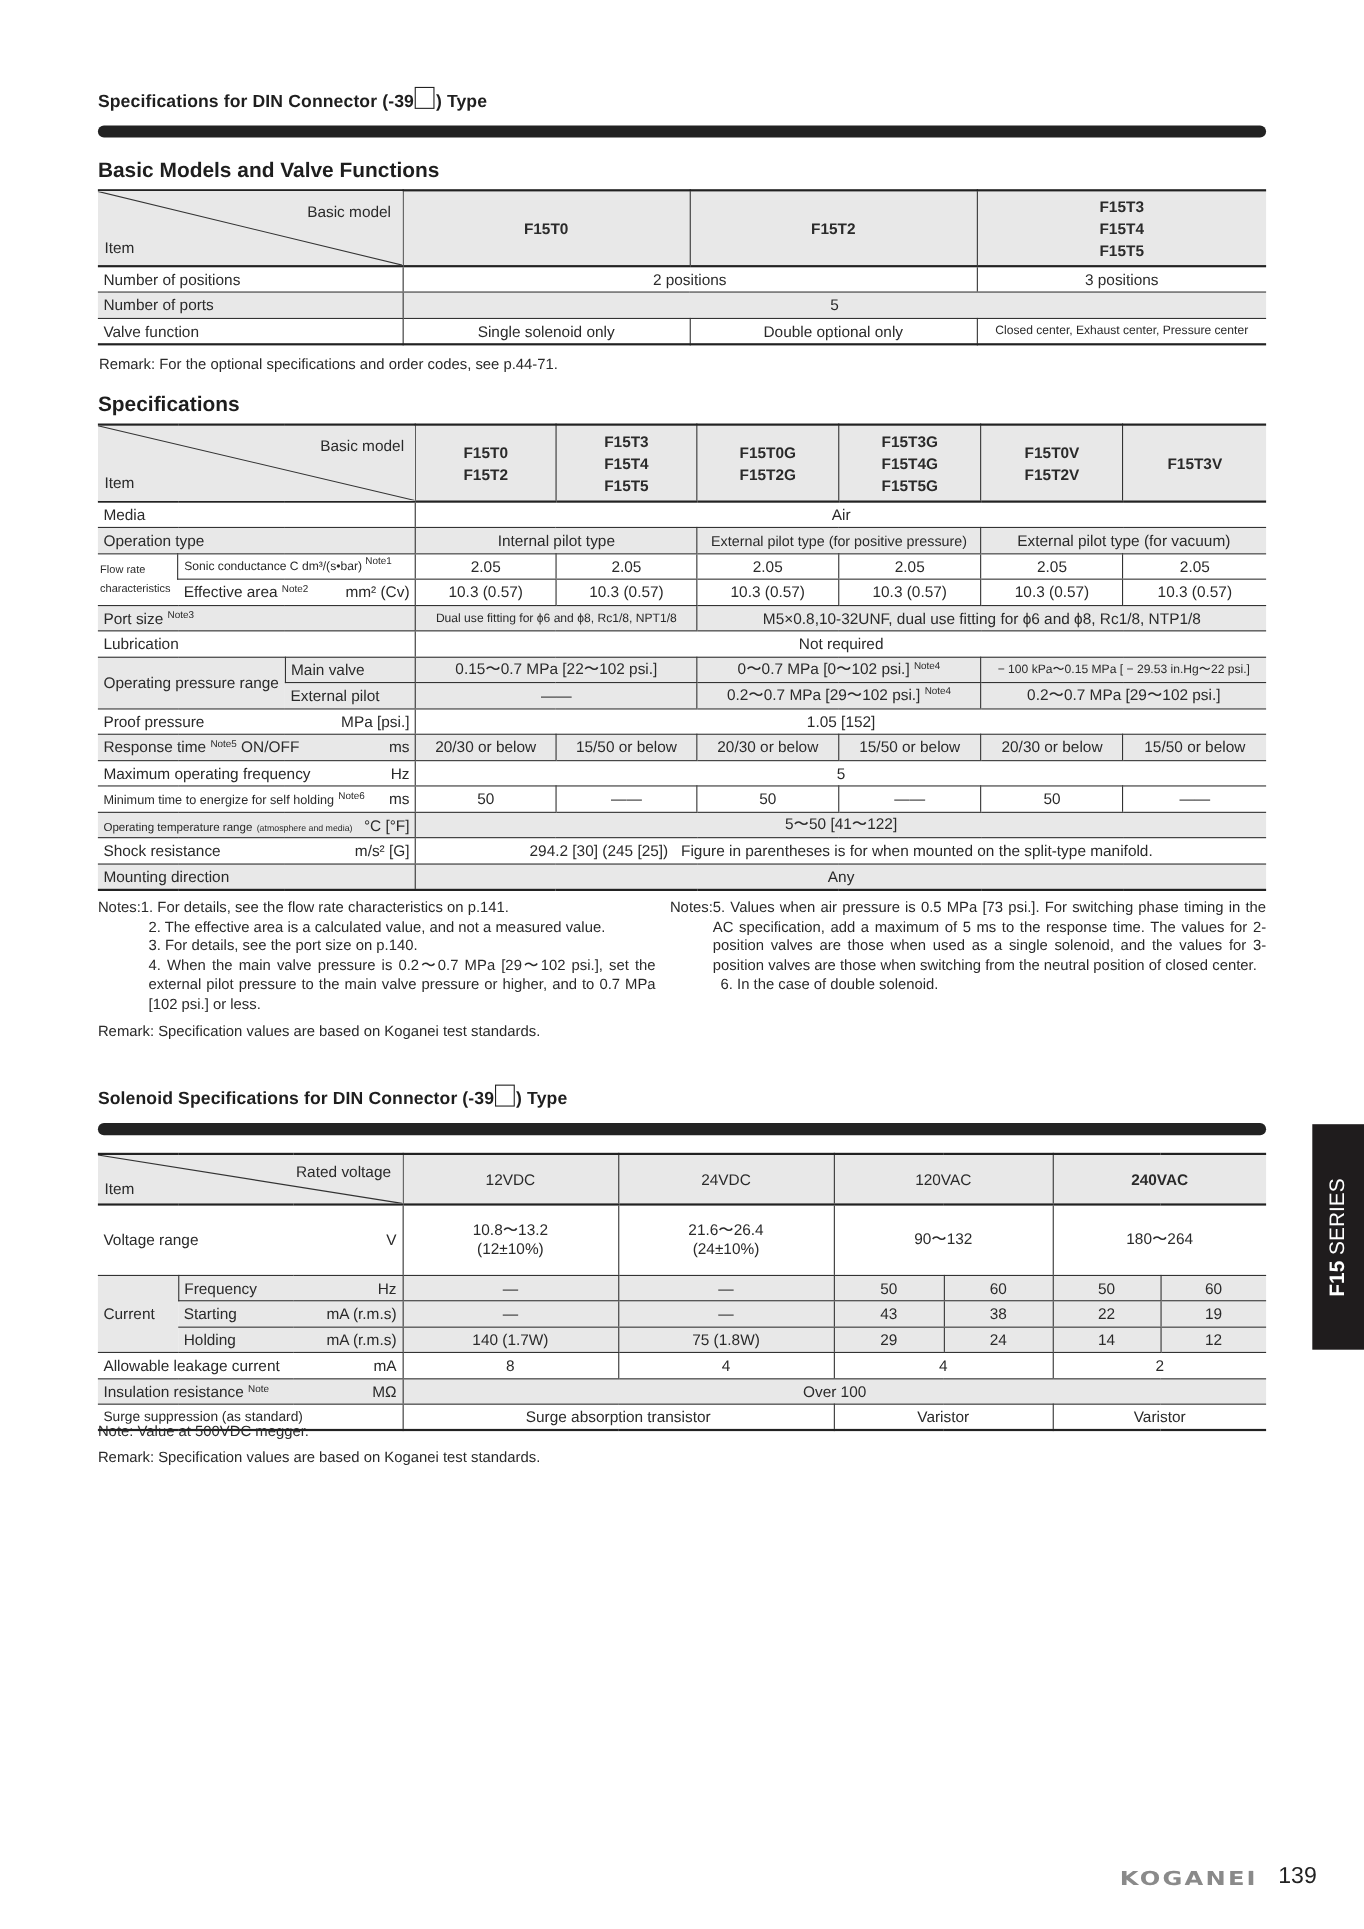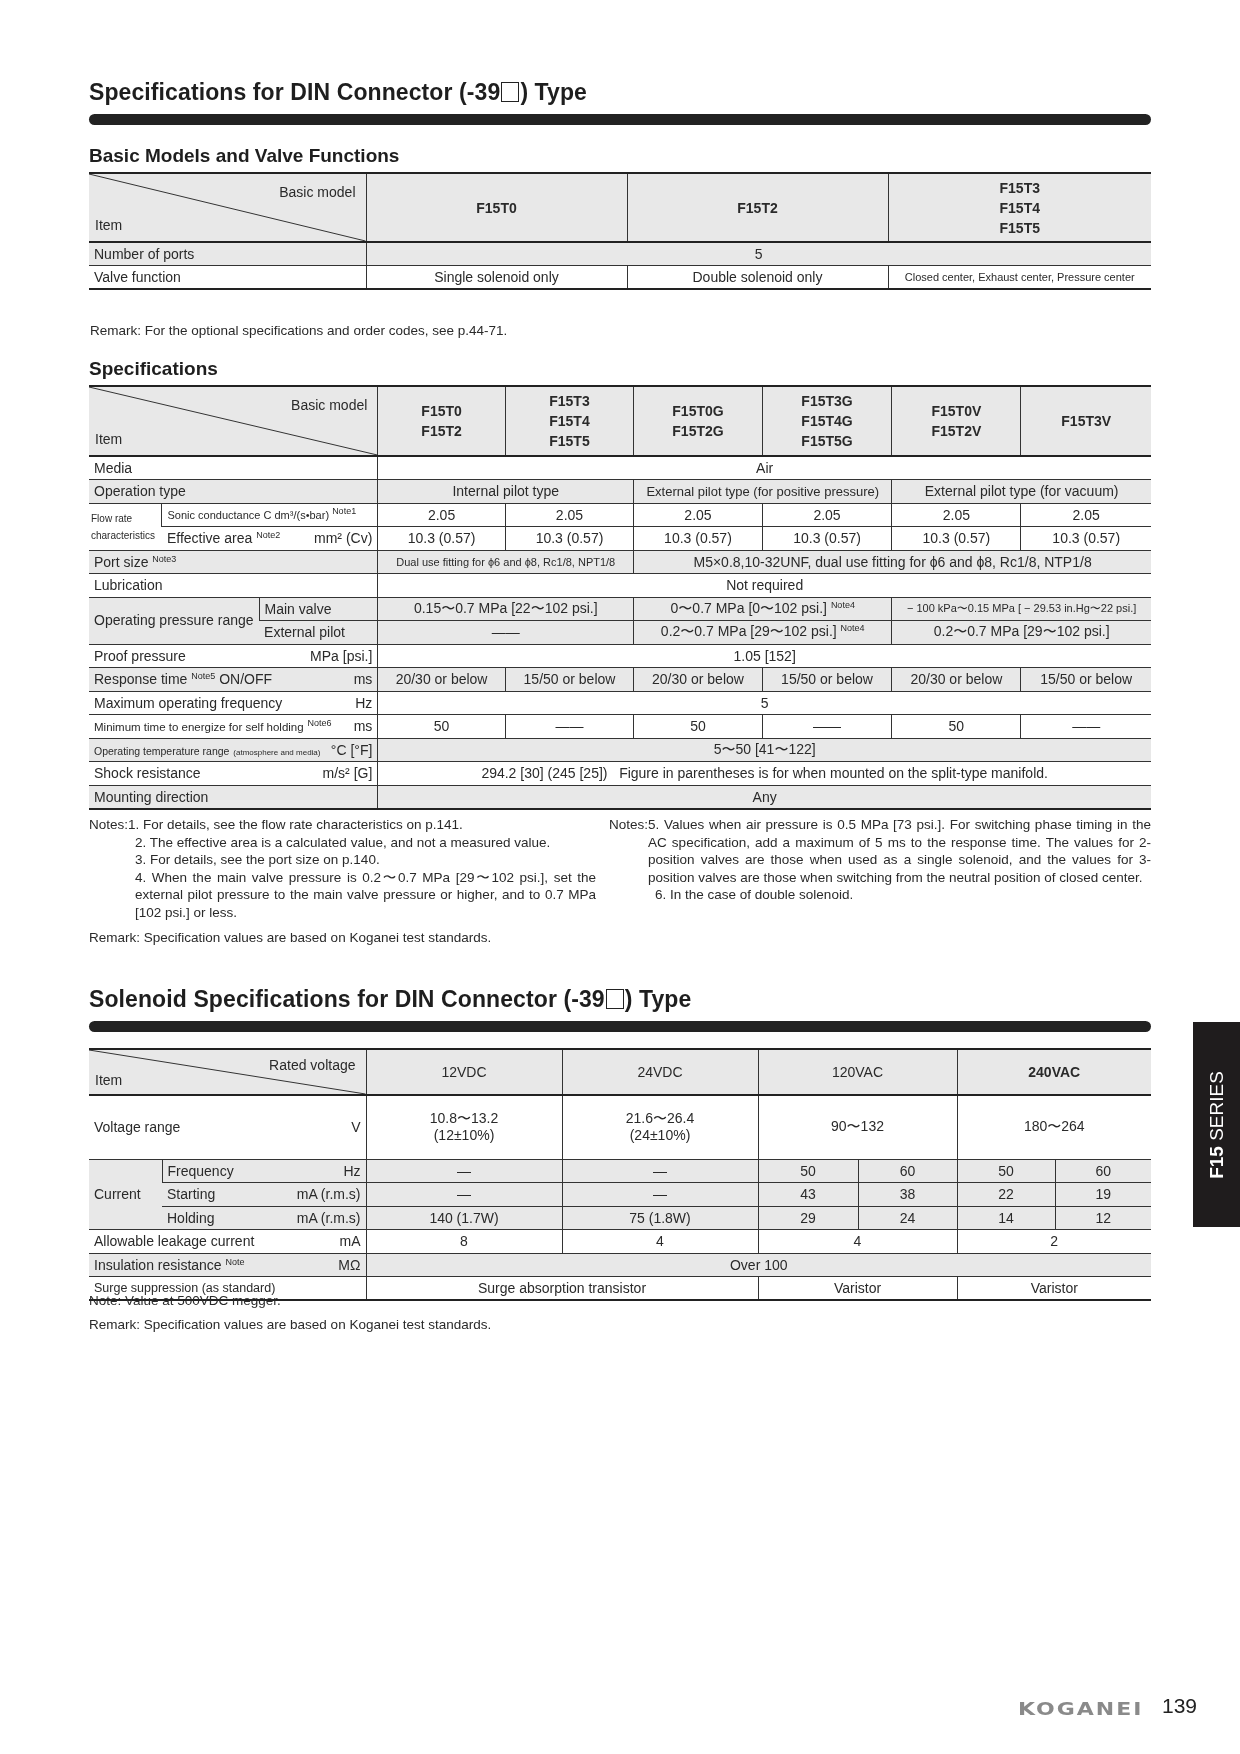--- a/index.html
+++ b/index.html
@@ -2,21 +2,21 @@
 <html><head>
 <meta charset="utf-8">
 <style>
   * { box-sizing: border-box; }
   html, body { margin: 0; padding: 0; }
   body {
     width: 1240px; height: 1754px; position: relative; background: #ffffff;
     font-family: "Liberation Sans", sans-serif; color: #1e1e1e; overflow: hidden;
   }
   .page { position: absolute; left: 89px; top: 0; width: 1062px; }
-  .h1 { position: absolute; left: 0; font-size: 23px; font-weight: bold; letter-spacing: 0.1px; white-space: nowrap; }
+  .h1 { position: absolute; left: 0; font-size: 16px; font-weight: bold; letter-spacing: 0.1px; white-space: nowrap; }
   .h1 .box { display: inline-block; width: 18px; height: 20px; border: 1.5px solid #222; vertical-align: -2px; margin: 0 1px; }
   .bar { position: absolute; left: 0; width: 1062px; height: 11px; background: #222; border-radius: 6px; }
   .h2 { position: absolute; left: 0; font-size: 19px; font-weight: bold; white-space: nowrap; }
   table { position: absolute; left: 0; width: 1062px; border-collapse: collapse; font-size: 14px; color: #2a2a2a; }
   td, th { border-left: 1px solid #333; border-bottom: 1px solid #333; padding: 0 5px; height: 23.5px; text-align: center; font-weight: normal; white-space: nowrap; }
   tr > *:first-child { border-left: none; }
   table { border-top: 2.5px solid #222; border-bottom: 2.5px solid #222; }
   thead th { background: #e8e8e8; border-bottom: 2.5px solid #222; font-weight: bold; font-size: 14px; line-height: 20px; }
   .g { background: #e8e8e8; }
   .lbl { text-align: left; }
@@ -67,28 +67,33 @@
           <span class="bl">Item</span>
         </th>
         <th>F15T0</th>
         <th>F15T2</th>
         <th style="white-space:pre-line;">F15T3
 F15T4
 F15T5</th>
       </tr>
     </thead>
     <tbody>
+      <tr>
+        <td class="lbl">Number of positions</td>
+        <td colspan="2">2 positions</td>
+        <td>3 positions</td>
+      </tr>
       <tr class="g">
         <td class="lbl">Number of ports</td>
         <td colspan="3">5</td>
       </tr>
       <tr>
         <td class="lbl">Valve function</td>
         <td>Single solenoid only</td>
-        <td>Double solenoid only</td>
+        <td>Double optional only</td>
         <td class="small">Closed center, Exhaust center, Pressure center</td>
       </tr>
     </tbody>
   </table>
   <div class="note-text" style="top:322px; left:1px;">Remark: For the optional specifications and order codes, see p.44-71.</div>
 
   <div class="h2" style="top:358px;">Specifications</div>
   <table style="top:385px;">
     <colgroup>
       <col style="width:64px">

